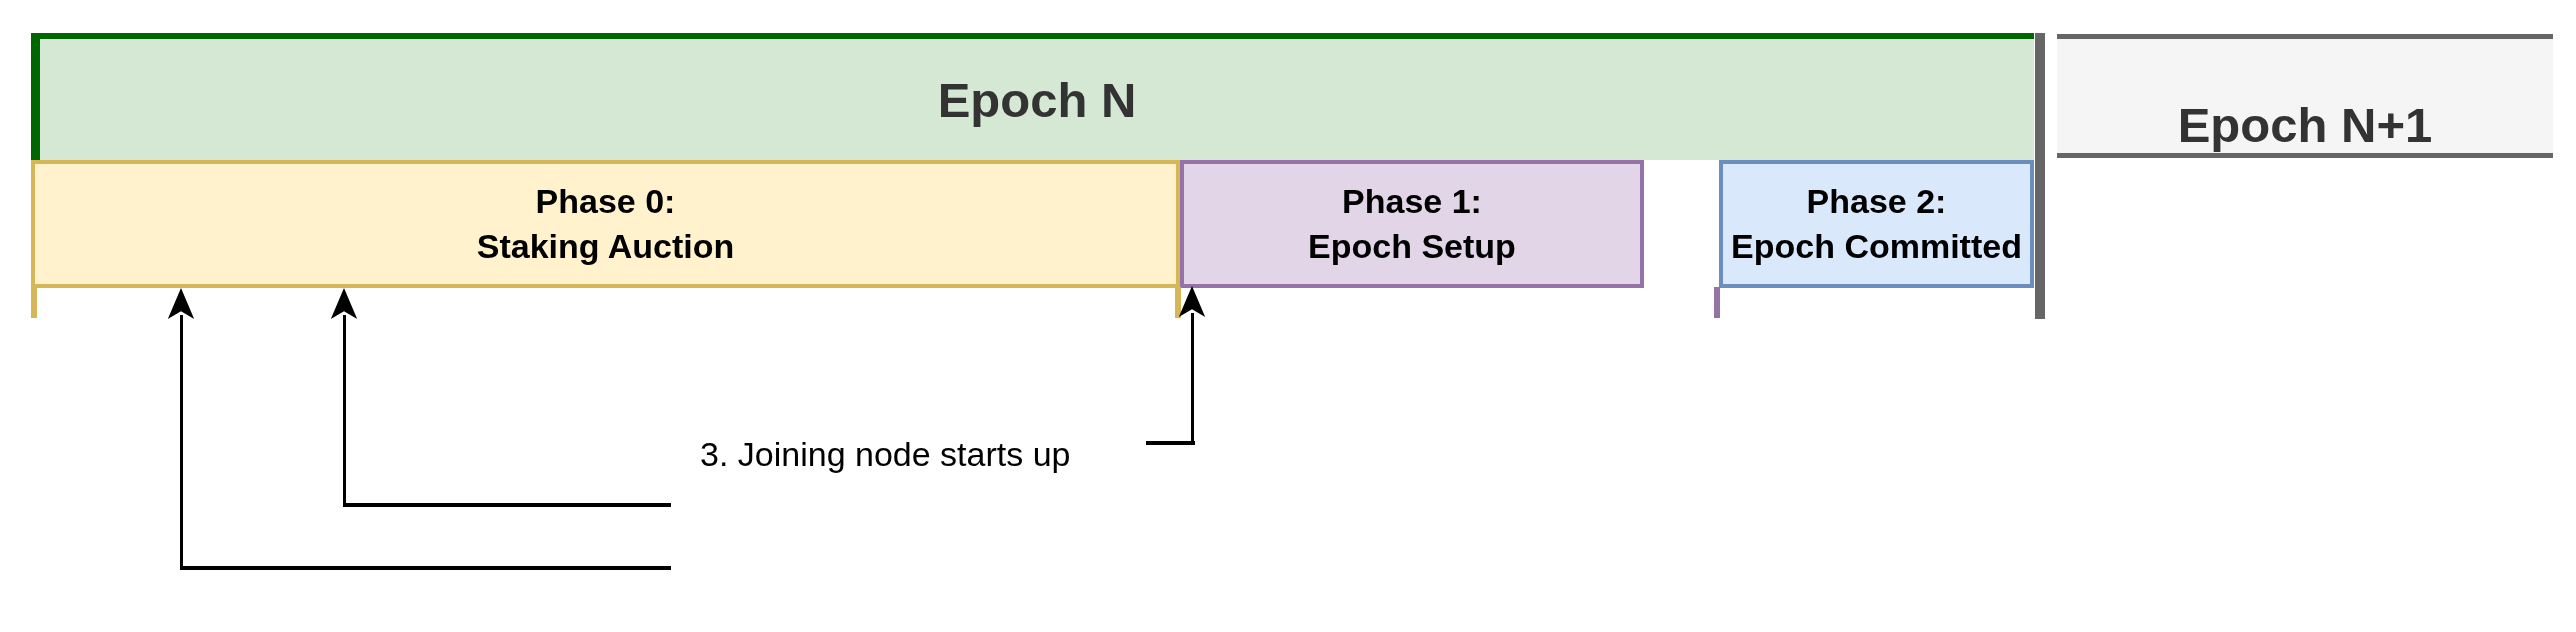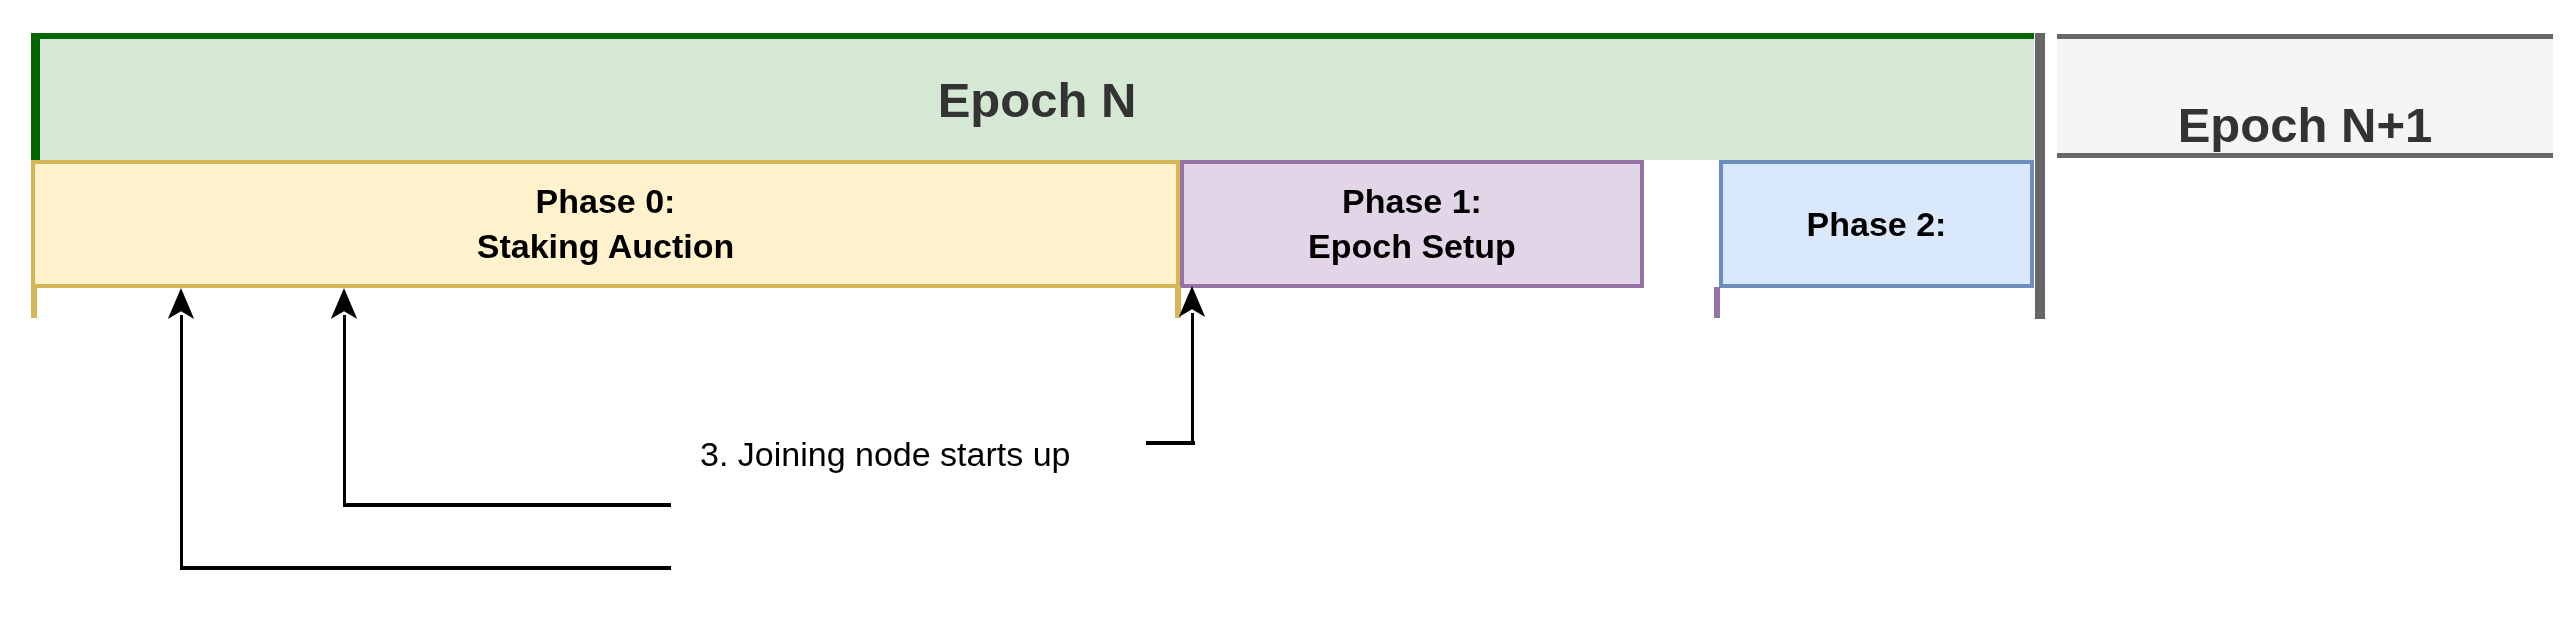--- a/index.html
+++ b/index.html
@@ -103,20 +103,21 @@
     <span class="phase-line">Staking Auction</span>
   </div>
 
   <div class="abs phase phase-1">
     <span class="phase-line">Phase 1:</span>
     <span class="phase-line">Epoch Setup</span>
   </div>
 
   <div class="abs phase phase-2">
     <span class="phase-line">Phase 2:</span>
+    <span class="phase-line">Epoch Committed</span>
   </div>
 
   <div class="abs tick tick-a"></div>
   <div class="abs tick tick-b"></div>
   <div class="abs tick tick-c"></div>
 
   <svg class="abs arrowhead" style="left:167px;top:288px" viewBox="0 0 36 40">
     <path d="M18 0 L35 40 L18 30 L1 40 Z" fill="#000"></path>
   </svg>
   <div class="abs cline" style="left:180px;top:315px;width:3.1px;height:254px"></div>

